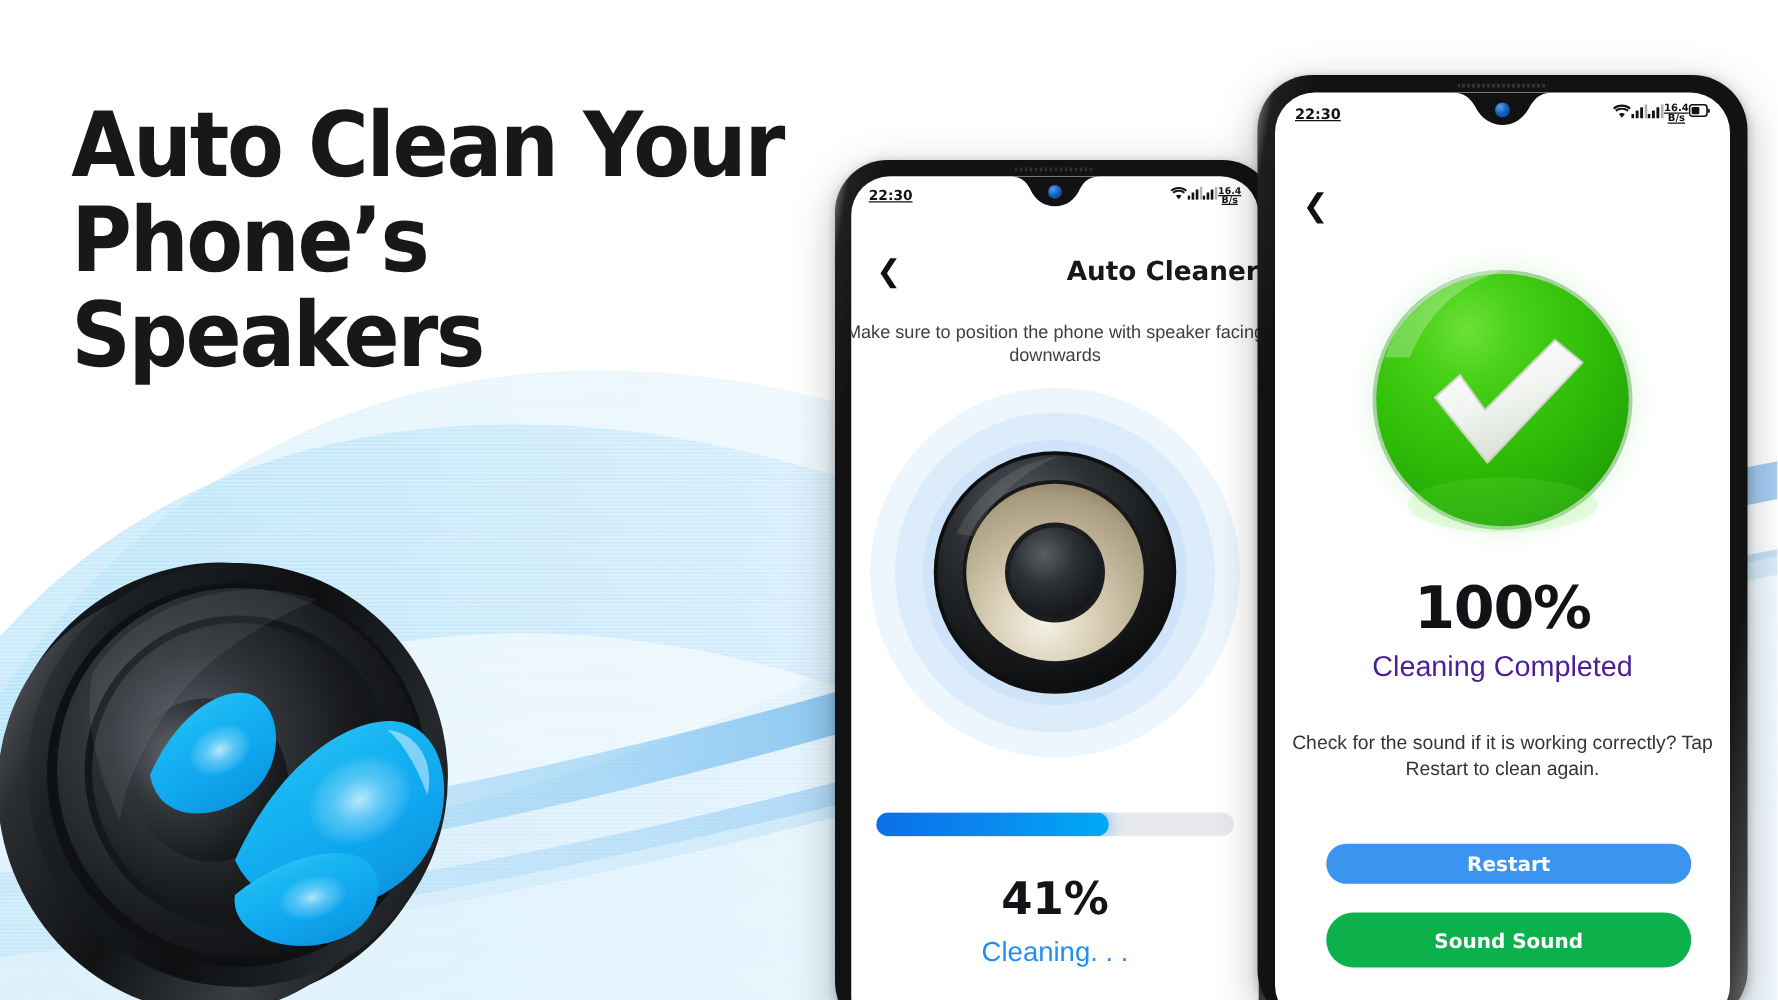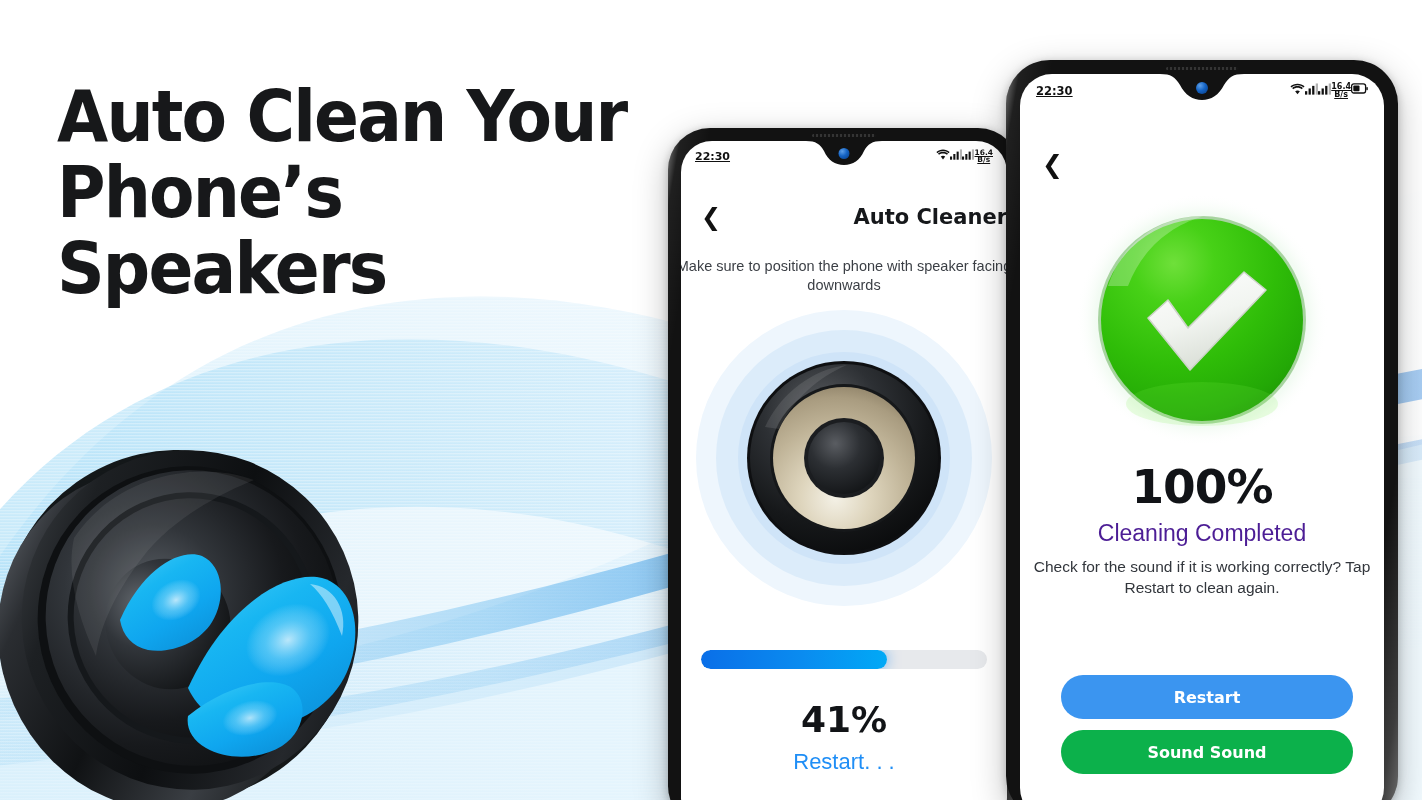--- a/index.html
+++ b/index.html
@@ -395,21 +395,21 @@
         <circle cx="151" cy="151" r="36" fill="url(#capG)"></circle>
 
         <path d="M72,120 C88,86 120,62 154,58 C126,70 100,92 86,122 Z" fill="#ffffff" opacity="0.10"></path>
       </svg>
 
       <div class="progress-track" style="left:20px;top:509px;width:286px;height:19px;">
         <div class="progress-fill" id="p1fill" style="width: 65%;"></div>
       </div>
 
       <div class="pct" style="top:558px;font-size:36px;">41%</div>
-      <div class="statusline" style="top:608px;font-size:22px;">Restart. . .</div>
+      <div class="statusline" style="top:608px;font-size:22px;">Cleaning. . .</div>
     </div>
   </div>
 
   <div class="phone" id="phone2">
     <div class="bezel-hl"></div>
     <div class="earpiece" style="top:7px;width:72px;height:3px;"></div>
 
     <div class="screen">
 
       <svg style="position:absolute;left:50%;transform:translateX(-50%);top:0;width:84px;height:30px;" viewBox="0 0 84 30">
@@ -474,23 +474,23 @@
         <circle cx="130" cy="130" r="126" fill="url(#halo)"></circle>
         <circle cx="130" cy="130" r="104" fill="#1c8a05" opacity="0.35"></circle>
         <circle cx="130" cy="130" r="101" fill="url(#ballG)"></circle>
         <path d="M36,96 C50,52 88,26 132,26 C104,34 72,54 56,96 Z" fill="#ffffff" opacity="0.26"></path>
         <ellipse cx="130" cy="214" rx="76" ry="22" fill="#7ff04a" opacity="0.16"></ellipse>
         <path d="M76,128 L96,110 L116,138 L172,82 L194,100 L118,180 Z" fill="url(#tickG)" stroke="#cdd4c9" stroke-width="1.6" stroke-linejoin="round"></path>
       </svg>
 
       <div class="big-pct" style="top:385px;">100%</div>
       <div class="done-label" style="top:446px;">Cleaning Completed</div>
-      <div class="done-desc" style="top:482px;">
+      <div class="done-desc" style="top:510px;">
         <span>Check for the sound if it is working correctly?</span>
         <span>Tap Restart to clean again.</span>
       </div>
 
-      <div class="btn btn-restart" style="left:41px;top:601px;width:292px;height:44px;">Restart</div>
+      <div class="btn btn-restart" style="left:41px;top:601px;width:292px;height:32px;">Restart</div>
       <div class="btn btn-test" style="left:41px;top:656px;width:292px;height:44px;">Sound Sound</div>
     </div>
   </div>
 
 </div>
 
 </body></html>

